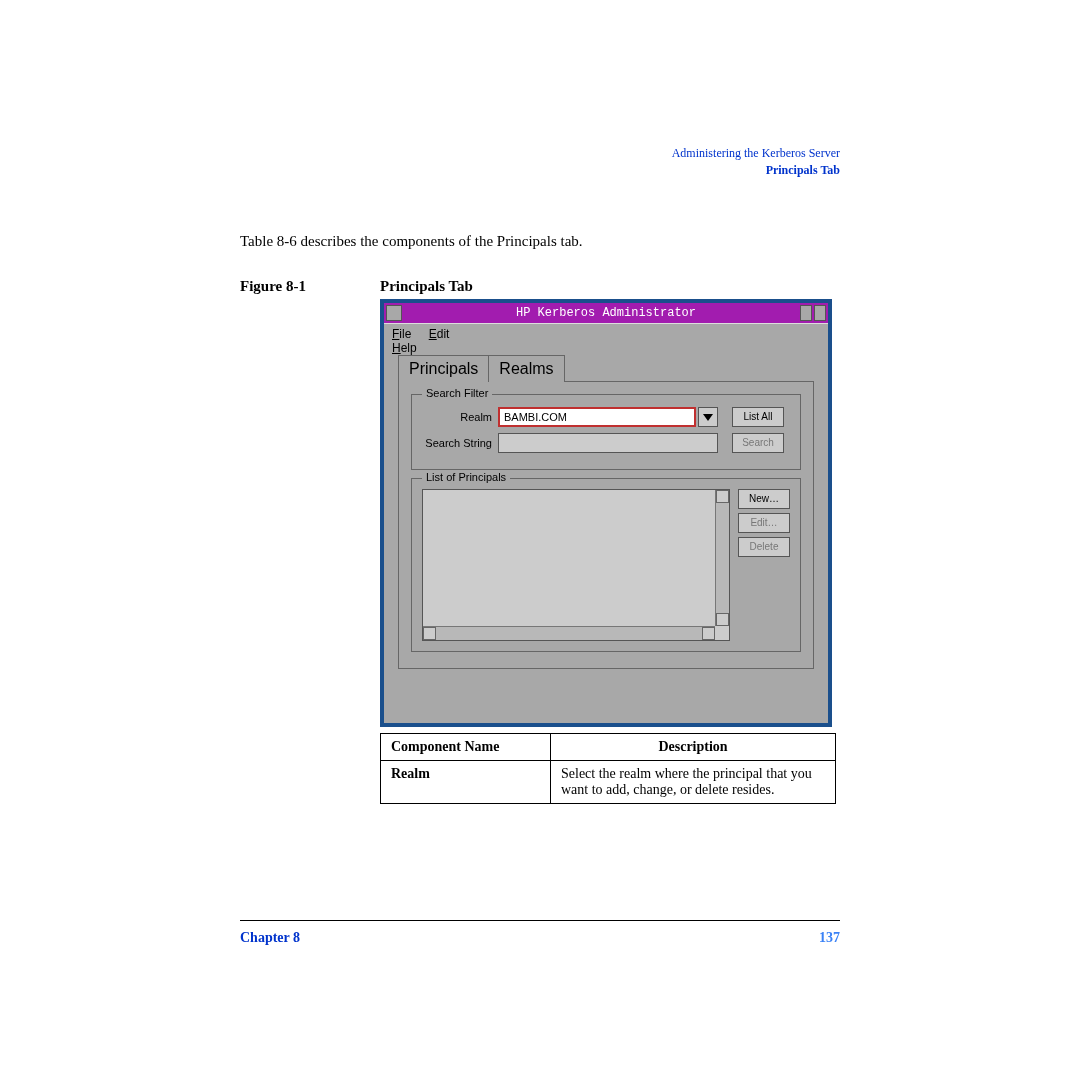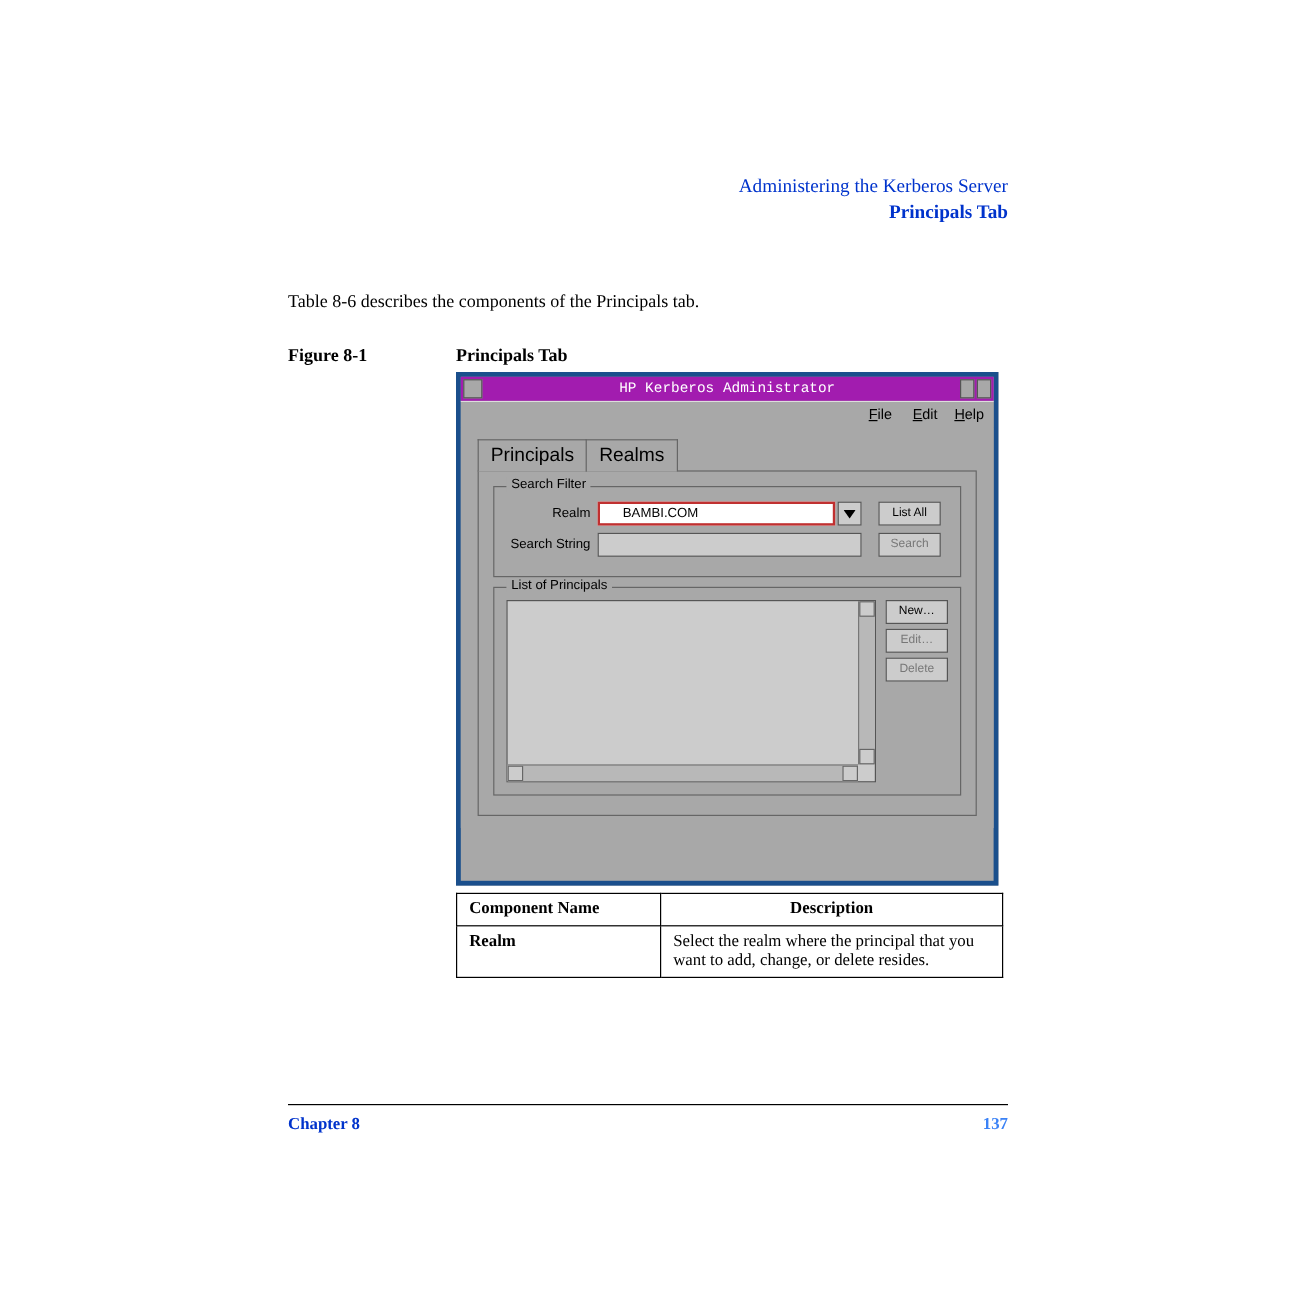--- a/index.html
+++ b/index.html
@@ -11,21 +11,21 @@
     position: relative;
   }
   .page {
     position: absolute;
     left: 240px;
     top: 145px;
     width: 600px;
   }
   .header-right {
     text-align: right;
-    font-size: 16px;
+    font-size: 12px;
     line-height: 1.4;
   }
   .header-blue { color: #0033cc; }
   .header-bold { color: #0033cc; font-weight: bold; }
   .intro { font-size: 15px; margin-top: 54px; color: #000; 
     font-family: 'Century Schoolbook', Georgia, serif; }
   .fig-row { display: flex; margin-top: 28px; }
   .fig-label { width: 140px; font-weight: bold; font-size: 15px; 
     font-family: 'Century Schoolbook', Georgia, serif; }
   .fig-title { font-weight: bold; font-size: 15px; 
@@ -59,21 +59,21 @@
     display: flex; gap: 2px;
   }
   .ss-titlebar .win-btns-right span {
     width: 12px; height: 16px;
     border: 1px solid #555; background: #a8a8a8; display:block;
   }
   .ss-menubar {
     height: 22px; background: #a8a8a8;
     border-top: 1px solid #ddd;
     font-size: 12px; padding: 3px 8px;
-    display: flex; justify-content: flex-end; color:#000;
+    display: flex; justify-content: space-between; color:#000;flex-direction:column;
   }
   .ss-menubar .mleft span { margin-right: 14px; }
   .ss-menubar u { text-decoration: underline; }
   .ss-body {
     background: #a8a8a8; padding: 10px 14px;
   }
   .ss-tabs { display: flex; font-size: 16px; }
   .ss-tab {
     padding: 4px 10px; border: 1px solid #666;
     background: #a8a8a8; border-bottom: none;
@@ -94,21 +94,21 @@
     font-size: 11px; color:#000;
   }
   .ss-row {
     display: flex; align-items: center; margin-bottom: 6px;
     font-size: 11px; color:#000;
   }
   .ss-label { width: 76px; text-align: right; padding-right: 6px; }
   .ss-realm-box {
     width: 198px; height: 20px; border: 2px solid #c03030;
     background: #fff; display: flex; align-items: center;
-    padding: 0 19px; font-size: 11px;
+    padding: 0 4px; font-size: 11px;
   }
   .ss-dd-wrap { display:flex; gap:2px; margin-right: 14px; }
   .ss-dd-arrow {
     width: 20px; height: 20px; background: #ccc; border: 1px solid #555;
     display: flex; align-items: center; justify-content: center;
   }
   .ss-dd-arrow svg { width: 10px; height: 10px; }
   .ss-input {
     width: 220px; height: 20px; background: #ccc;
     border: 1px solid #555; margin-right: 14px;

